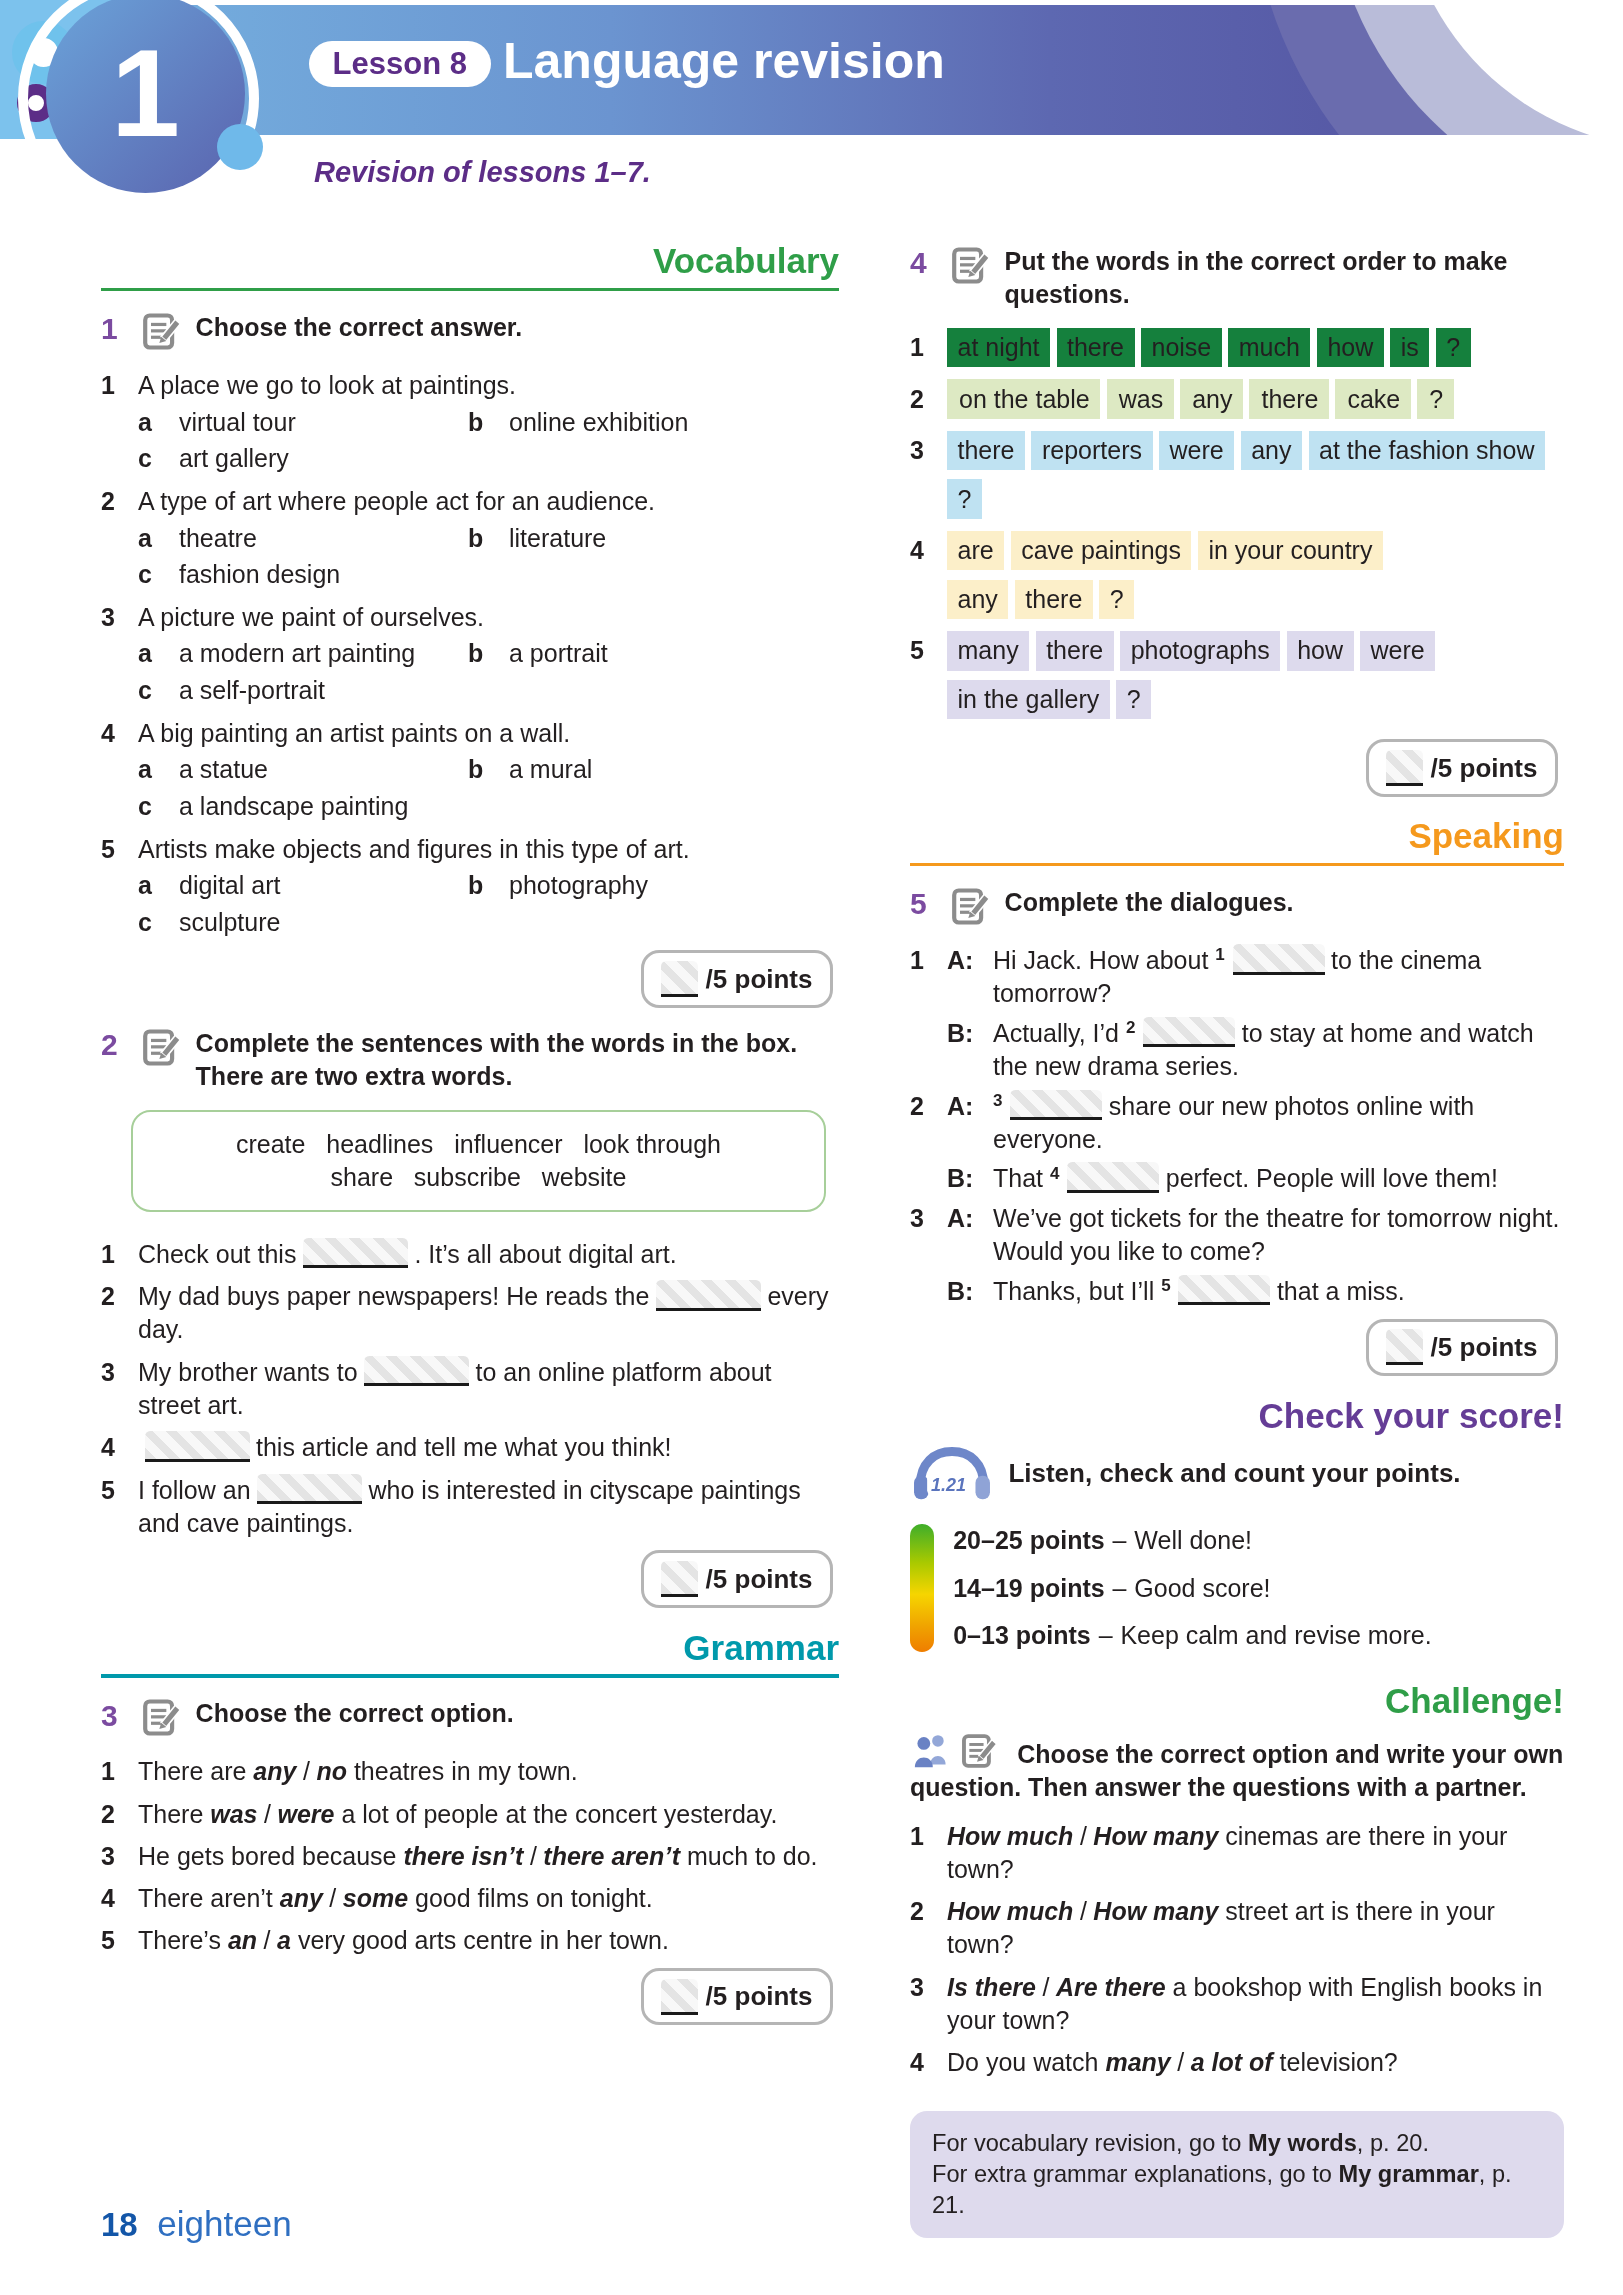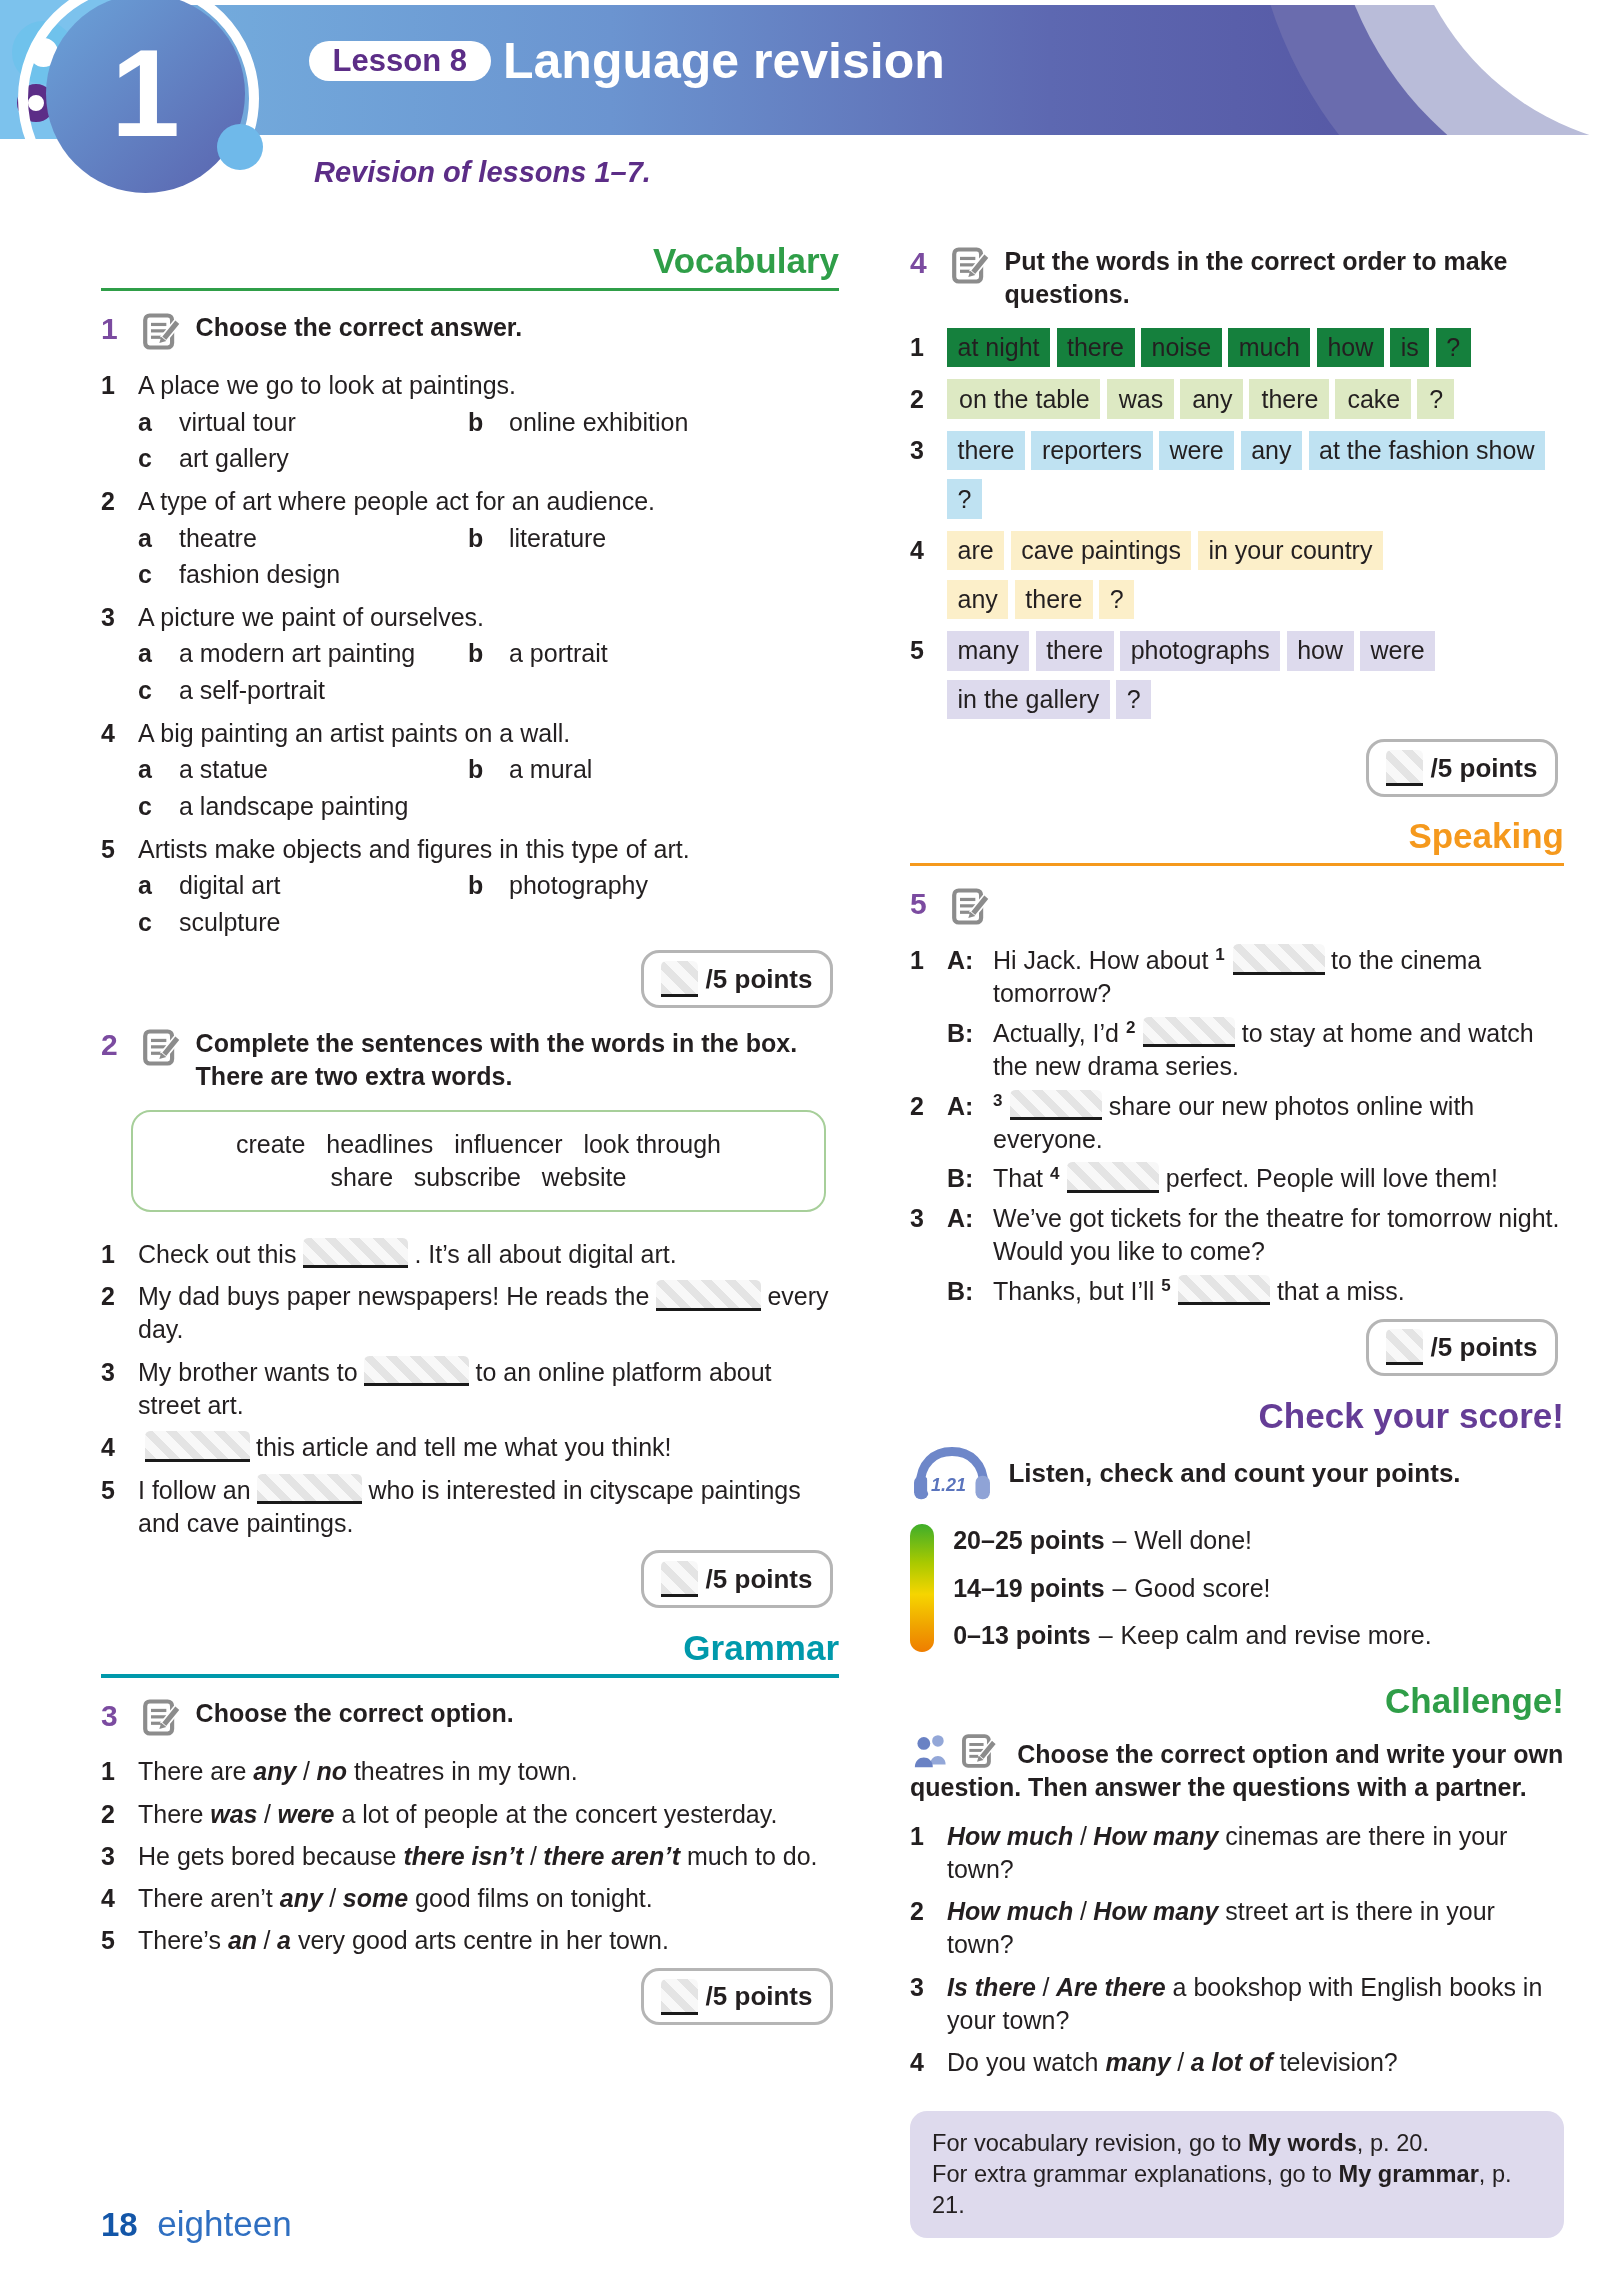--- a/index.html
+++ b/index.html
@@ -18,21 +18,21 @@
              border:10.5px solid #fff;box-sizing:border-box;}
   .unit-circle{position:absolute;left:46px;top:-6.5px;width:199px;height:199px;border-radius:50%;
                background:linear-gradient(135deg,#6ba4da 0%,#5a63ae 100%);
                display:flex;align-items:center;justify-content:center;}
   .unit-circle span{color:#fff;font-weight:bold;font-size:124px;line-height:1;}
   .deco-ring{position:absolute;left:11.8px;top:21px;width:63px;height:63px;border-radius:50%;
              border:17px solid #6fc2ec;background:#fff;box-sizing:border-box;}
   .deco-donut{position:absolute;left:17px;top:84px;width:38px;height:38px;border-radius:50%;
               border:11.8px solid #5c2d87;background:#fff;box-sizing:border-box;}
   .deco-dot{position:absolute;left:217px;top:124px;width:46px;height:46px;border-radius:50%;background:#6fb9ea;}
-  .lesson-pill{position:absolute;left:309px;top:41px;min-width:164px;height:40px;background:#fff;
+  .lesson-pill{position:absolute;left:309px;top:41px;min-width:164px;height:46px;background:#fff;
                border-radius:30px;display:flex;align-items:center;justify-content:center;padding:0 23.6px;box-sizing:border-box;}
   .lesson-pill span{color:#5c2d87;font-weight:bold;font-size:31px;}
   .page-title{position:absolute;left:503px;top:27.5px;margin:0;color:#fff;font-weight:bold;font-size:50px;}
   .subtitle{position:absolute;left:314px;top:153px;color:#5c2d87;font-weight:bold;font-style:italic;font-size:29px;}
 
   
   .col-left{position:absolute;left:101px;top:241px;width:738px;}
   .col-right{position:absolute;left:910px;top:241px;width:654px;}
 
   .sec-head{margin:0;font-weight:bold;font-size:35px;line-height:1.15;text-align:right;}
@@ -480,20 +480,21 @@
       <div class="ex">
         <span class="ex-num">5</span>
         <svg class="ex-icon" viewBox="0 0 64 64">
           <rect x="5" y="7" width="42" height="50" rx="7" fill="none" stroke="#8c8c8c" stroke-width="6.5"></rect>
           <line x1="14" y1="21" x2="38" y2="21" stroke="#8c8c8c" stroke-width="5"></line>
           <line x1="14" y1="31" x2="38" y2="31" stroke="#8c8c8c" stroke-width="5"></line>
           <line x1="14" y1="41" x2="30" y2="41" stroke="#8c8c8c" stroke-width="5"></line>
           <path d="M30 40 L52 13 L60 20 L38 47 Z" fill="#8c8c8c" stroke="#ffffff" stroke-width="2.5"></path>
           <path d="M27 50 L30 40 L38 47 Z" fill="#8c8c8c"></path>
         </svg>
+        <span class="ex-text">Complete the dialogues.</span>
       </div>
 
       <div class="dlg">
         <span class="dlg-num">1</span>
         <span class="dlg-sp">A:</span>
         <div class="dlg-body">
           <span>Hi Jack. How about</span>
           <span class="sup">1</span><span class="hatch blank small"></span><span>to the cinema tomorrow?</span>
         </div>
       </div>

